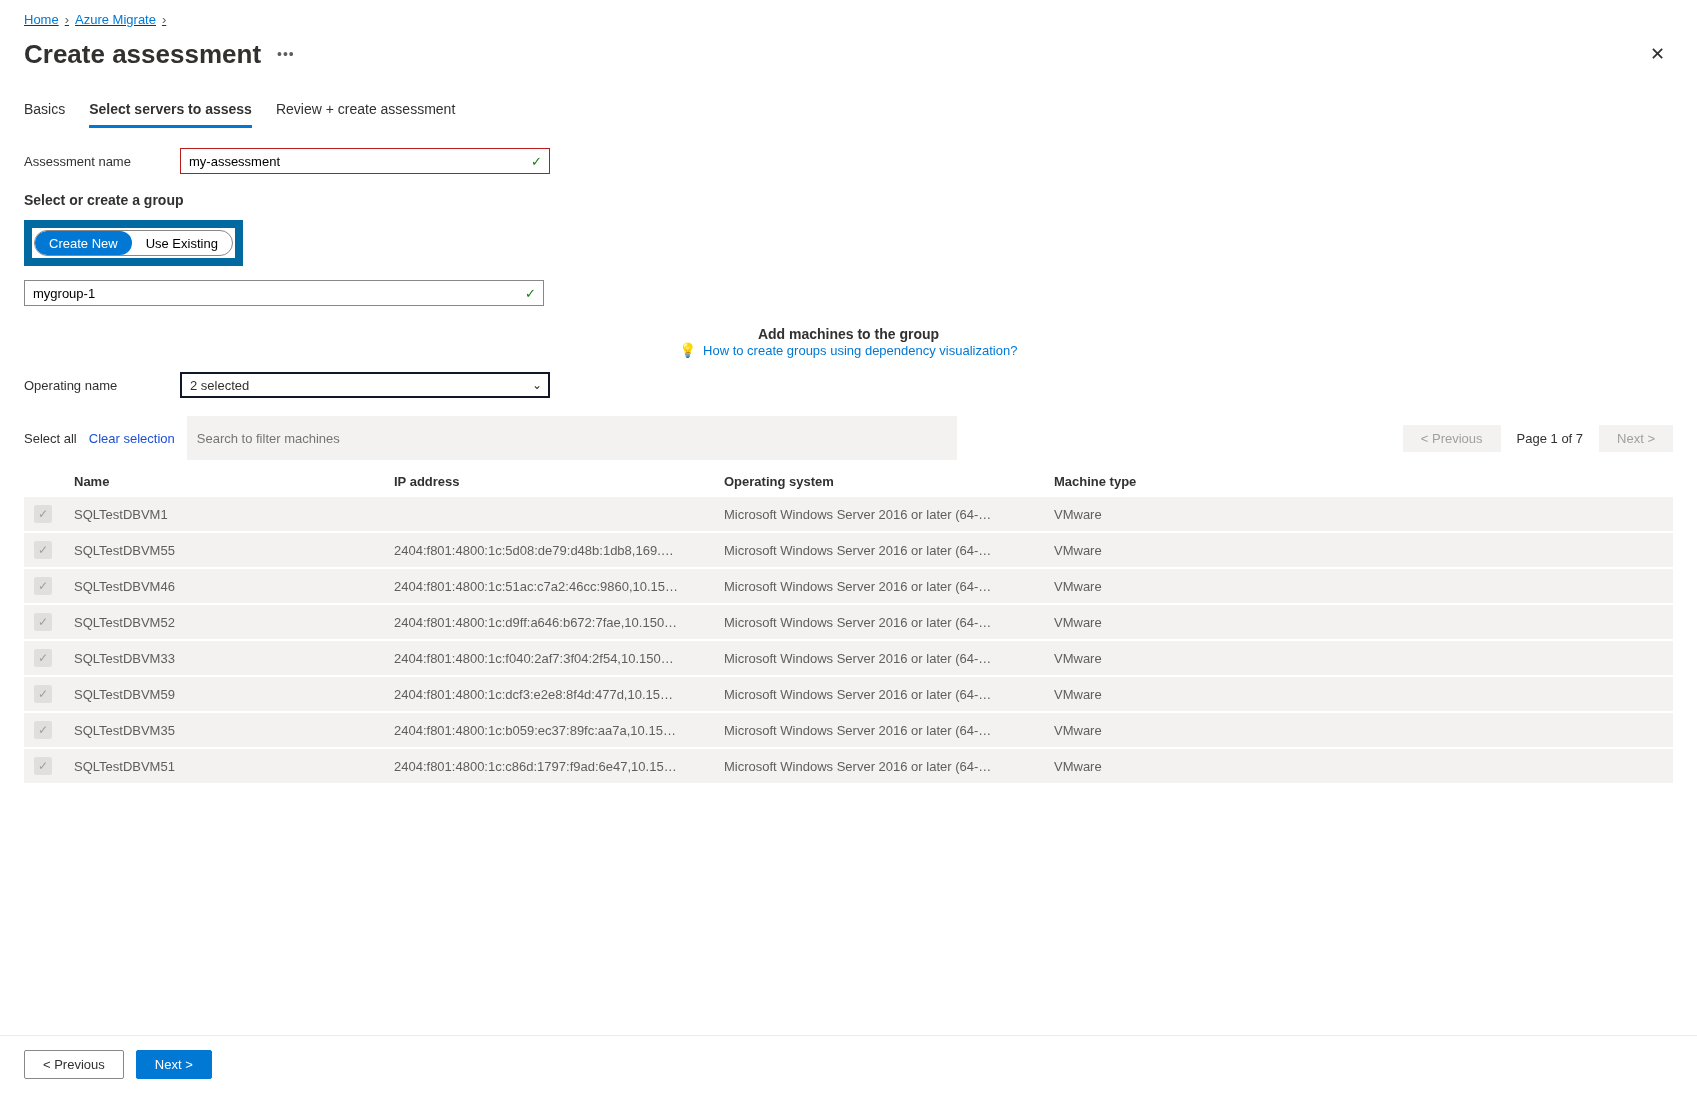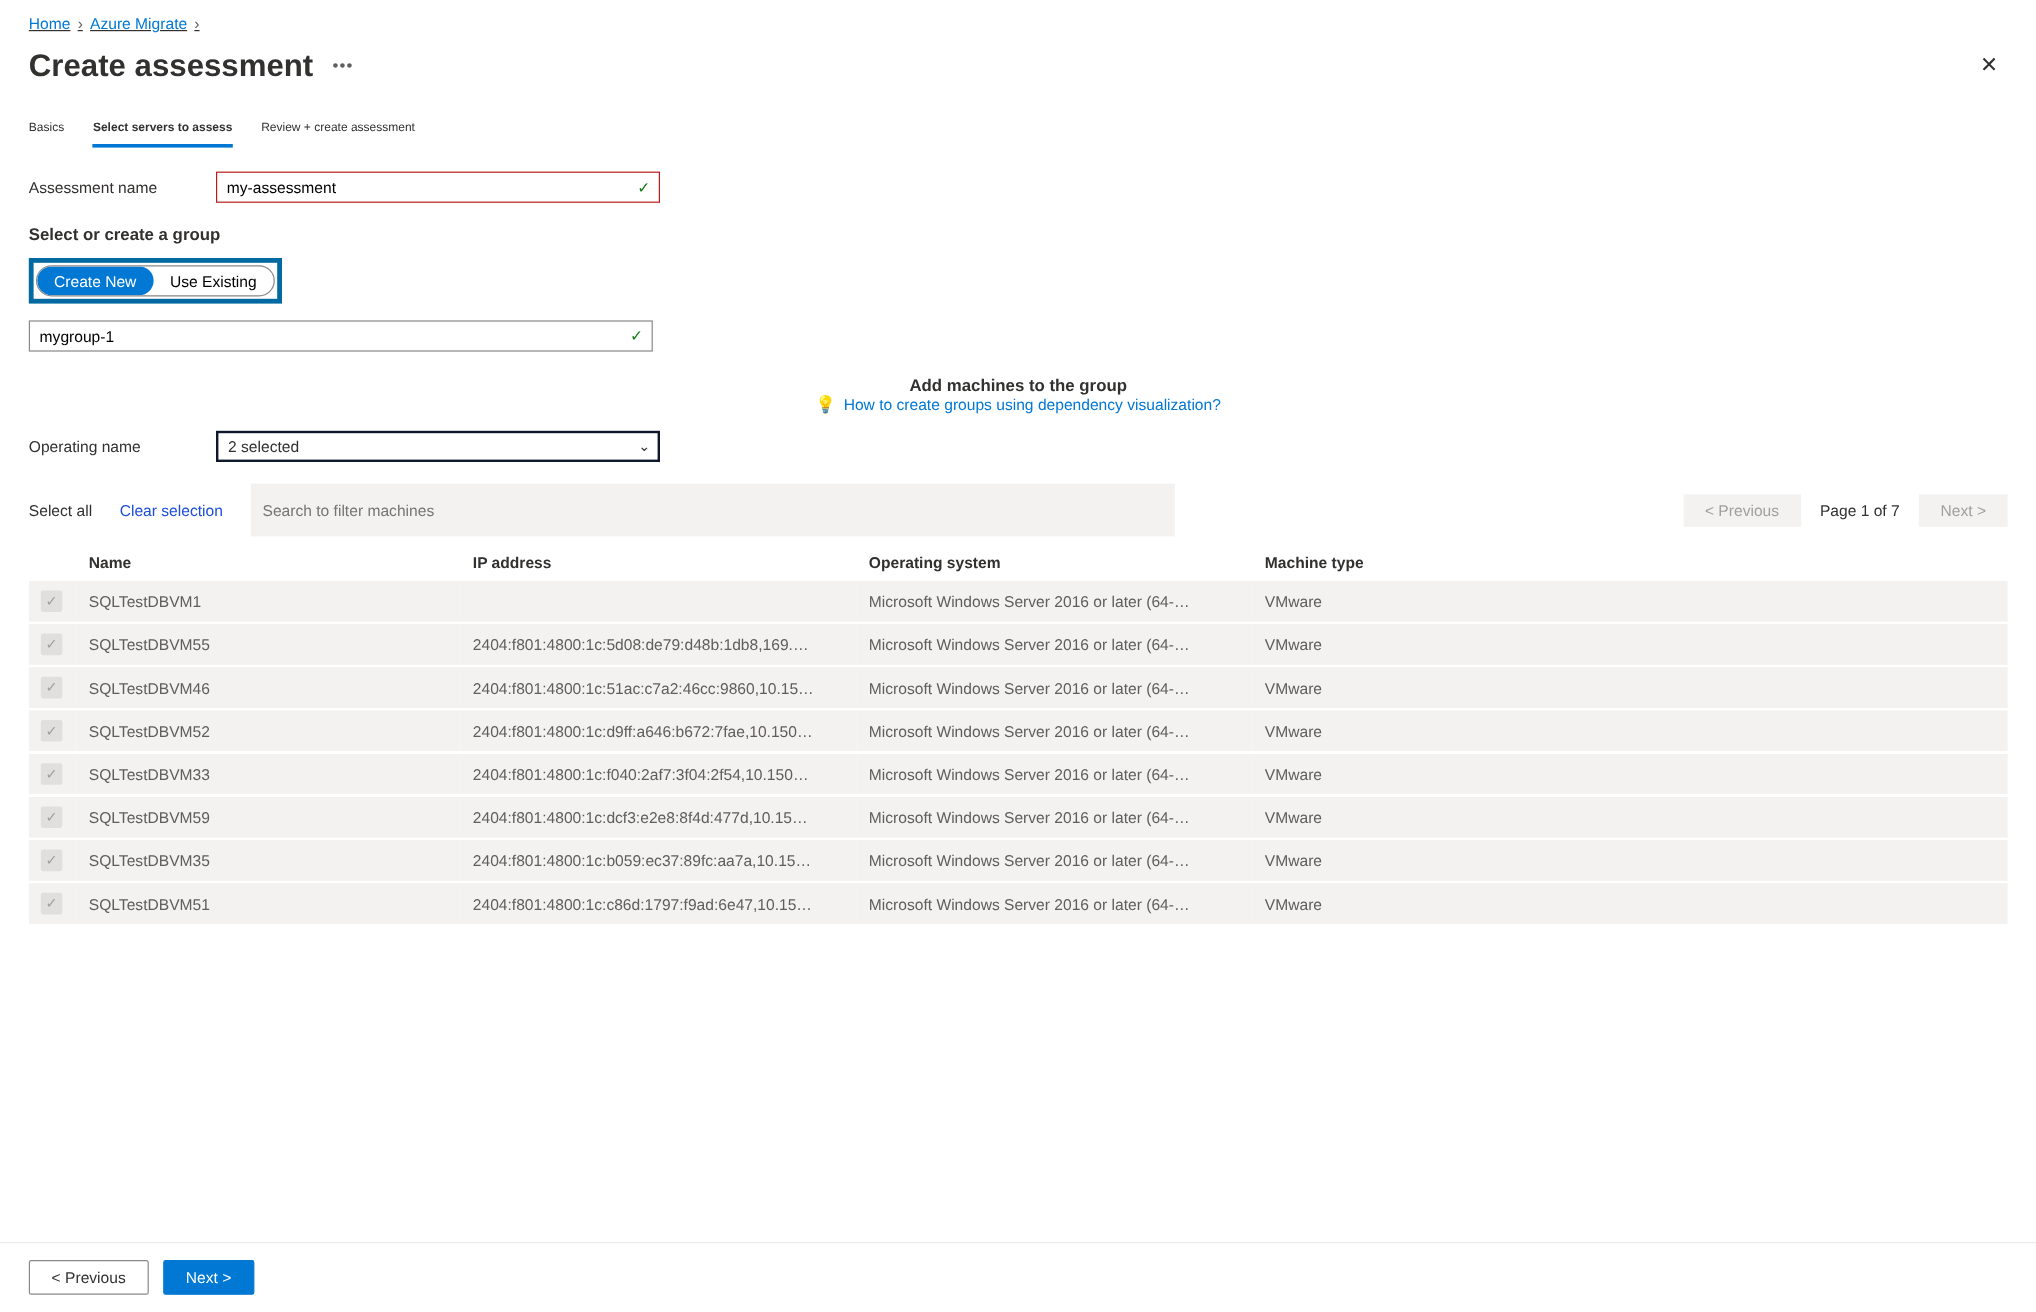--- a/index.html
+++ b/index.html
@@ -10,48 +10,48 @@
     .breadcrumb { display: flex; align-items: center; gap: 6px; font-size: 13px; margin-bottom: 8px; text-decoration: underline; }
     .breadcrumb a { color: #0078d4; text-decoration: none; }
     .breadcrumb .chev { color: #605e5c; }
     
     .page-title-row { display: flex; align-items: center; justify-content: space-between; margin-bottom: 24px; }
     .page-title { font-size: 26px; font-weight: 600; color: #323130; display: flex; align-items: center; gap: 12px;}
     .page-title .dots { font-size: 14px; color: #605e5c; font-weight: normal; letter-spacing: 1px; padding-left: 4px;}
     .close-x { font-size: 18px; color: #323130; cursor: pointer; padding: 8px; }
     
     .tabs { display: flex; gap: 24px; border-bottom: none; margin-bottom: 20px; }
-    .tab { font-size: 10px; padding: 4px 0 8px 0; cursor: pointer; color: #323130; }
+    .tab { font-size: 14px; padding: 4px 0 8px 0; cursor: pointer; color: #323130; }
     .tab.active { font-weight: 600; border-bottom: 3px solid #0078d4; }
     
     .form-row { display: flex; align-items: center; gap: 0; margin-bottom: 18px; }
     .form-label { width: 156px; font-size: 13px; color: #323130; }
     .text-input { width: 370px; height: 26px; border: 1px solid #b91c1c; padding: 0 28px 0 8px; font-size: 13px; position: relative; }
     .input-wrap { position: relative; display: inline-block; }
     .input-check { position: absolute; right: 8px; top: 50%; transform: translateY(-50%); color: #107c10; font-size: 13px; }
     
     .section-heading { font-size: 14px; font-weight: 600; margin-bottom: 12px; }
     
-    .highlight-box { display: inline-block; border: 4px solid #0369a1; padding: 2px; margin-bottom: 14px; }
+    .highlight-box { display: inline-block; border: 8px solid #0369a1; padding: 2px; margin-bottom: 14px; }
     .toggle-group { display: inline-flex; border: 1px solid #8a8886; border-radius: 22px; overflow: hidden; height: 26px; align-items: center; background:#fff; }
     .toggle-btn { padding: 3px 14px; font-size: 13px; cursor: pointer; border: none; background: transparent; height: 100%; display:flex; align-items:center; }
     .toggle-btn.active { background: #0078d4; color: #fff; border-radius: 22px; }
     
     .group-input-wrap { position: relative; display: inline-block; margin-bottom: 20px; }
     .group-input { width: 520px; height: 26px; border: 1px solid #8a8886; padding: 0 28px 0 8px; font-size: 13px; }
     
     .add-machines-row { display: flex; justify-content: space-between; align-items: center; margin-bottom: 14px; flex-direction: column; }
     .help-link { display: flex; align-items: center; gap: 6px; color: #0078d4; font-size: 13px; text-decoration: none; }
     .bulb { color: #ffb900; font-size: 14px; }
     
     .select-wrap { position: relative; display: inline-block; }
     .select-box { width: 370px; height: 26px; border: 2px solid #0f172a; padding: 1px 28px 0 8px; font-size: 13px; background: #fff; display:flex; align-items:center; }
     .select-chev { position: absolute; right: 8px; top: 50%; transform: translateY(-50%); color: #323130; font-size: 12px; pointer-events:none; }
     
-    .table-controls { display: flex; align-items: center; gap: 23px; margin-top: 18px; margin-bottom: 6px; }
+    .table-controls { display: flex; align-items: center; gap: 12px; margin-top: 18px; margin-bottom: 6px; }
     .ctrl-link { color: #323130; font-size: 13px; }
     .ctrl-link.blue { color: #1d4ed8; cursor: pointer; }
     .search-filter { flex: 1; max-width: 770px; height: 44px; border: none; background: #f3f2f1; padding: 0 10px; font-size: 13px; color: #605e5c; }
     .pager { display: flex; align-items: center; gap: 16px; margin-left: auto;}
     .pager-btn { background: #f3f2f1; border: none; color: #a19f9d; padding: 6px 18px; font-size: 13px; cursor: default; }
     .pager-info { font-size: 13px; color: #323130; }
     
     .table { width: 100%; border-collapse: collapse; }
     .thead-row th { text-align: left; font-weight: 600; font-size: 13px; padding: 8px 10px; }
     .th-check { width: 40px; }

